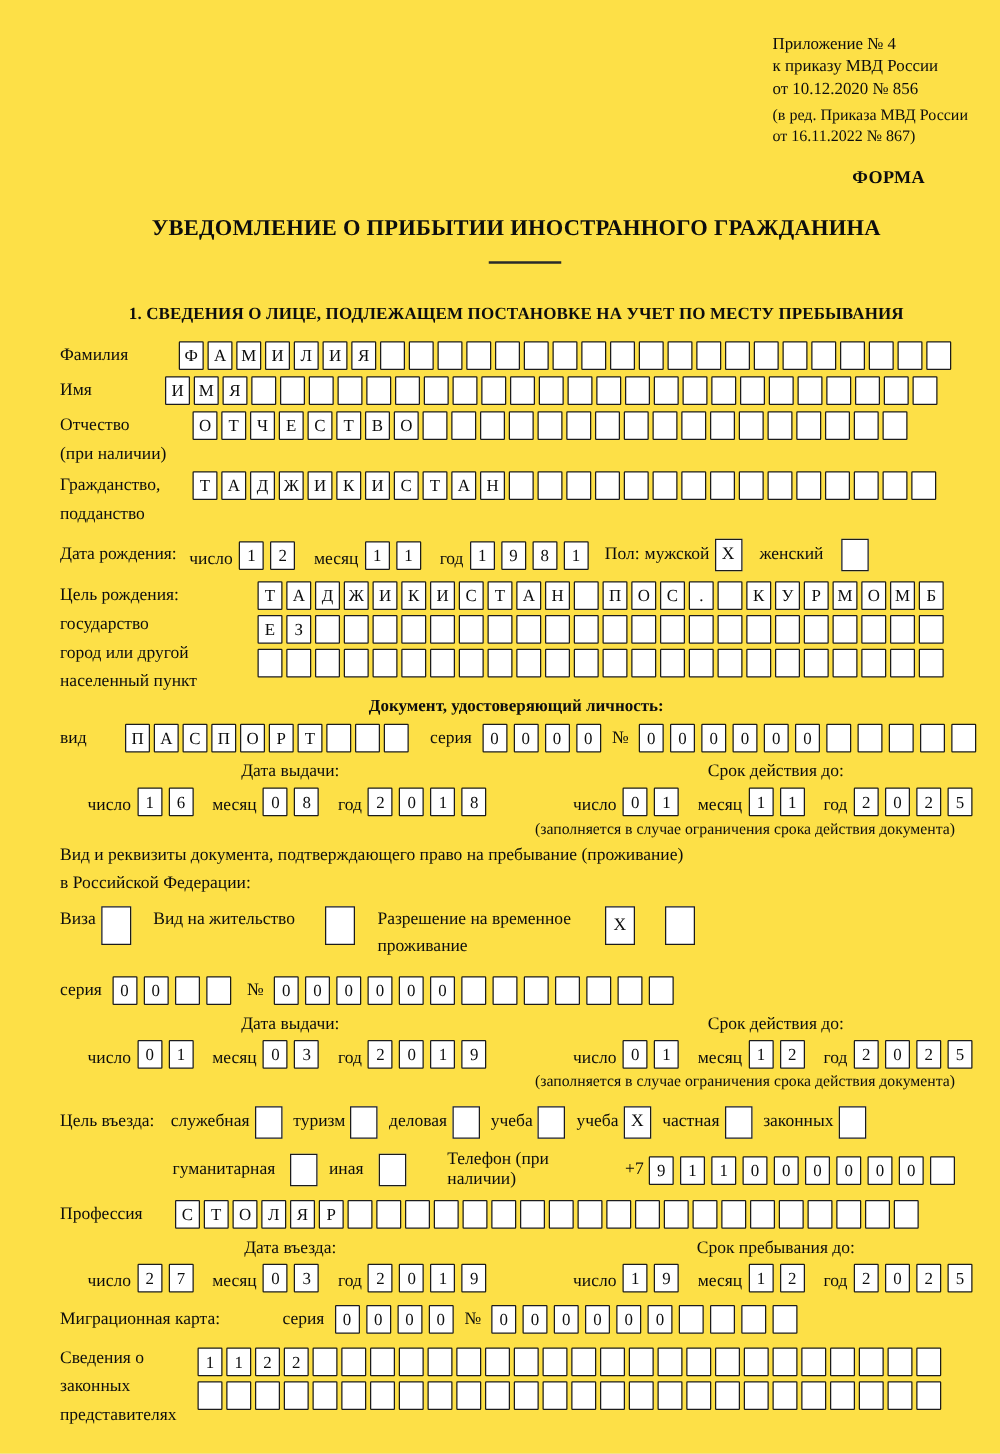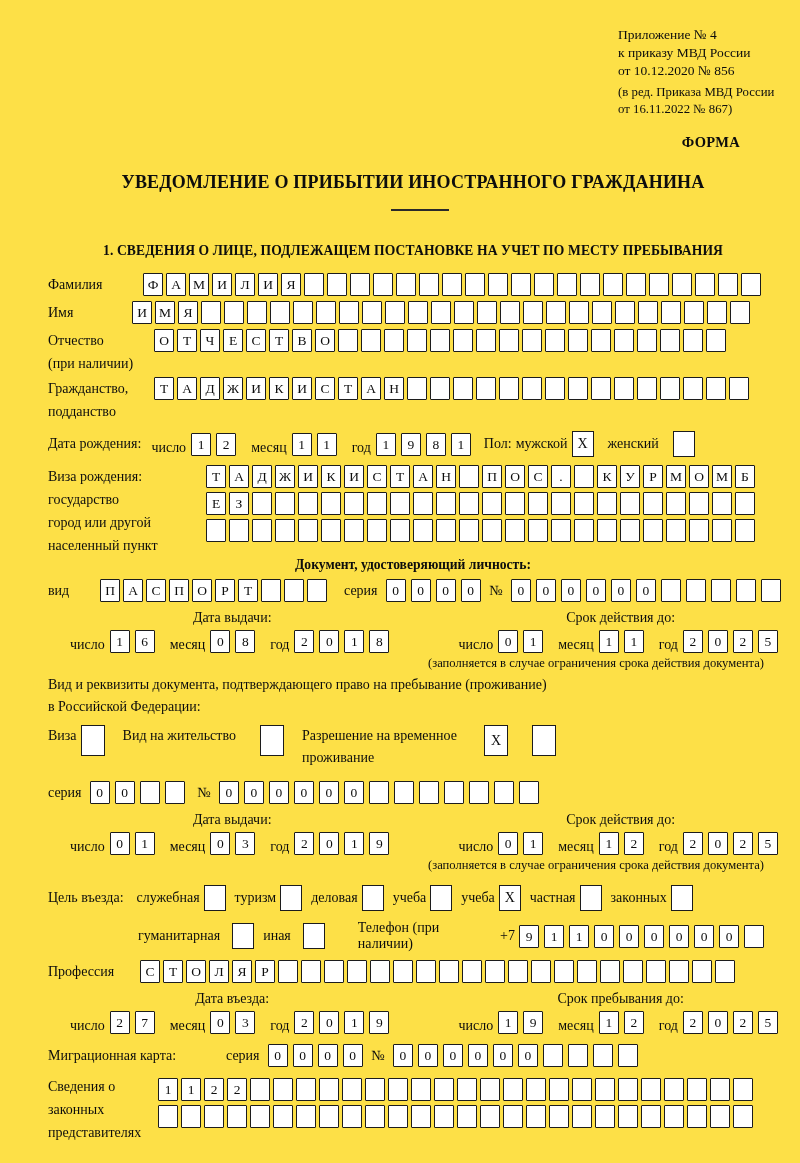--- a/index.html
+++ b/index.html
@@ -144,21 +144,21 @@
     <span class="gap4"></span>
     <span class="chk">X</span>
     <span class="gap14"></span>
     <span>женский</span>
     <span class="gap14"></span>
     <span class="chk"></span>
   </div>
 
   <div class="row row-top mt8">
     <span class="lblcol w-birthplace">
-      <div>Виза рождения:</div>
+      <div>Цель рождения:</div>
       <div>государство</div>
       <div>город или другой</div>
       <div>населенный пункт</div>
     </span>
     <span class="boxrows">
       <span class="cells"><span class="cell">Т</span><span class="cell">А</span><span class="cell">Д</span><span class="cell">Ж</span><span class="cell">И</span><span class="cell">К</span><span class="cell">И</span><span class="cell">С</span><span class="cell">Т</span><span class="cell">А</span><span class="cell">Н</span><span class="cell"></span><span class="cell">П</span><span class="cell">О</span><span class="cell">С</span><span class="cell">.</span><span class="cell"></span><span class="cell">К</span><span class="cell">У</span><span class="cell">Р</span><span class="cell">М</span><span class="cell">О</span><span class="cell">М</span><span class="cell">Б</span></span>
       <span class="cells"><span class="cell">Е</span><span class="cell">З</span><span class="cell"></span><span class="cell"></span><span class="cell"></span><span class="cell"></span><span class="cell"></span><span class="cell"></span><span class="cell"></span><span class="cell"></span><span class="cell"></span><span class="cell"></span><span class="cell"></span><span class="cell"></span><span class="cell"></span><span class="cell"></span><span class="cell"></span><span class="cell"></span><span class="cell"></span><span class="cell"></span><span class="cell"></span><span class="cell"></span><span class="cell"></span><span class="cell"></span></span>
       <span class="cells"><span class="cell"></span><span class="cell"></span><span class="cell"></span><span class="cell"></span><span class="cell"></span><span class="cell"></span><span class="cell"></span><span class="cell"></span><span class="cell"></span><span class="cell"></span><span class="cell"></span><span class="cell"></span><span class="cell"></span><span class="cell"></span><span class="cell"></span><span class="cell"></span><span class="cell"></span><span class="cell"></span><span class="cell"></span><span class="cell"></span><span class="cell"></span><span class="cell"></span><span class="cell"></span><span class="cell"></span></span>
     </span>
   </div>

